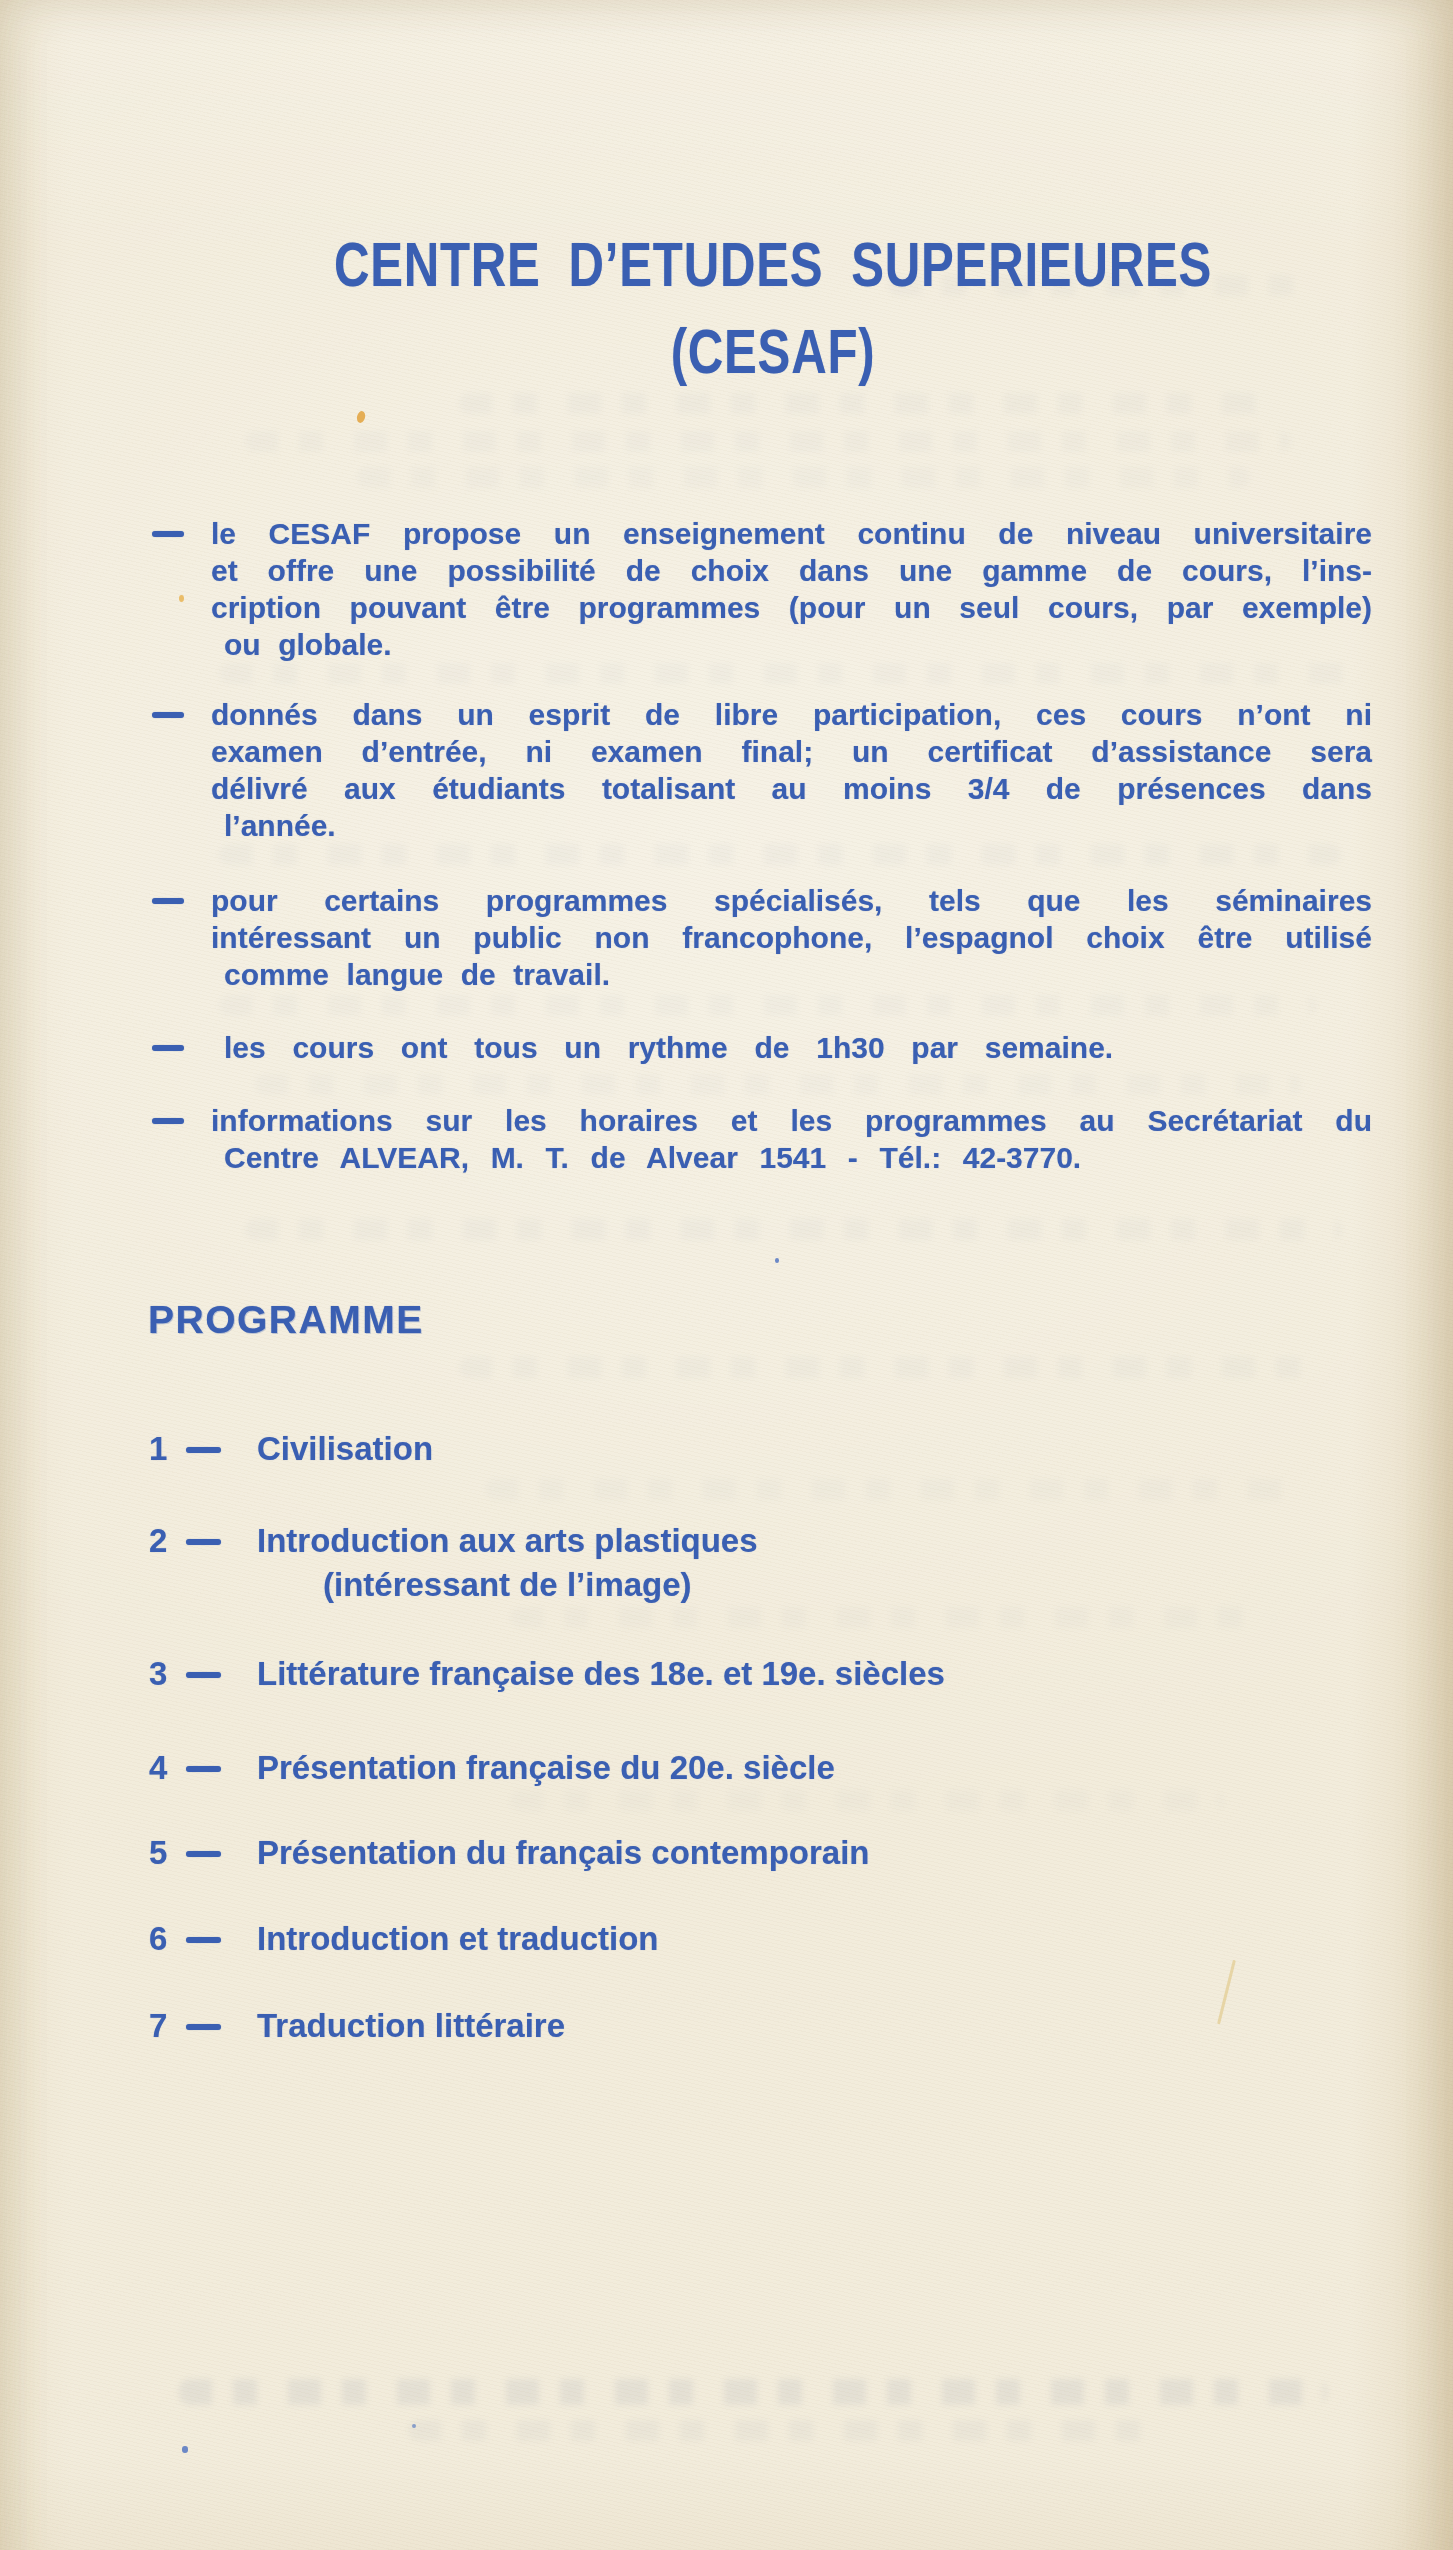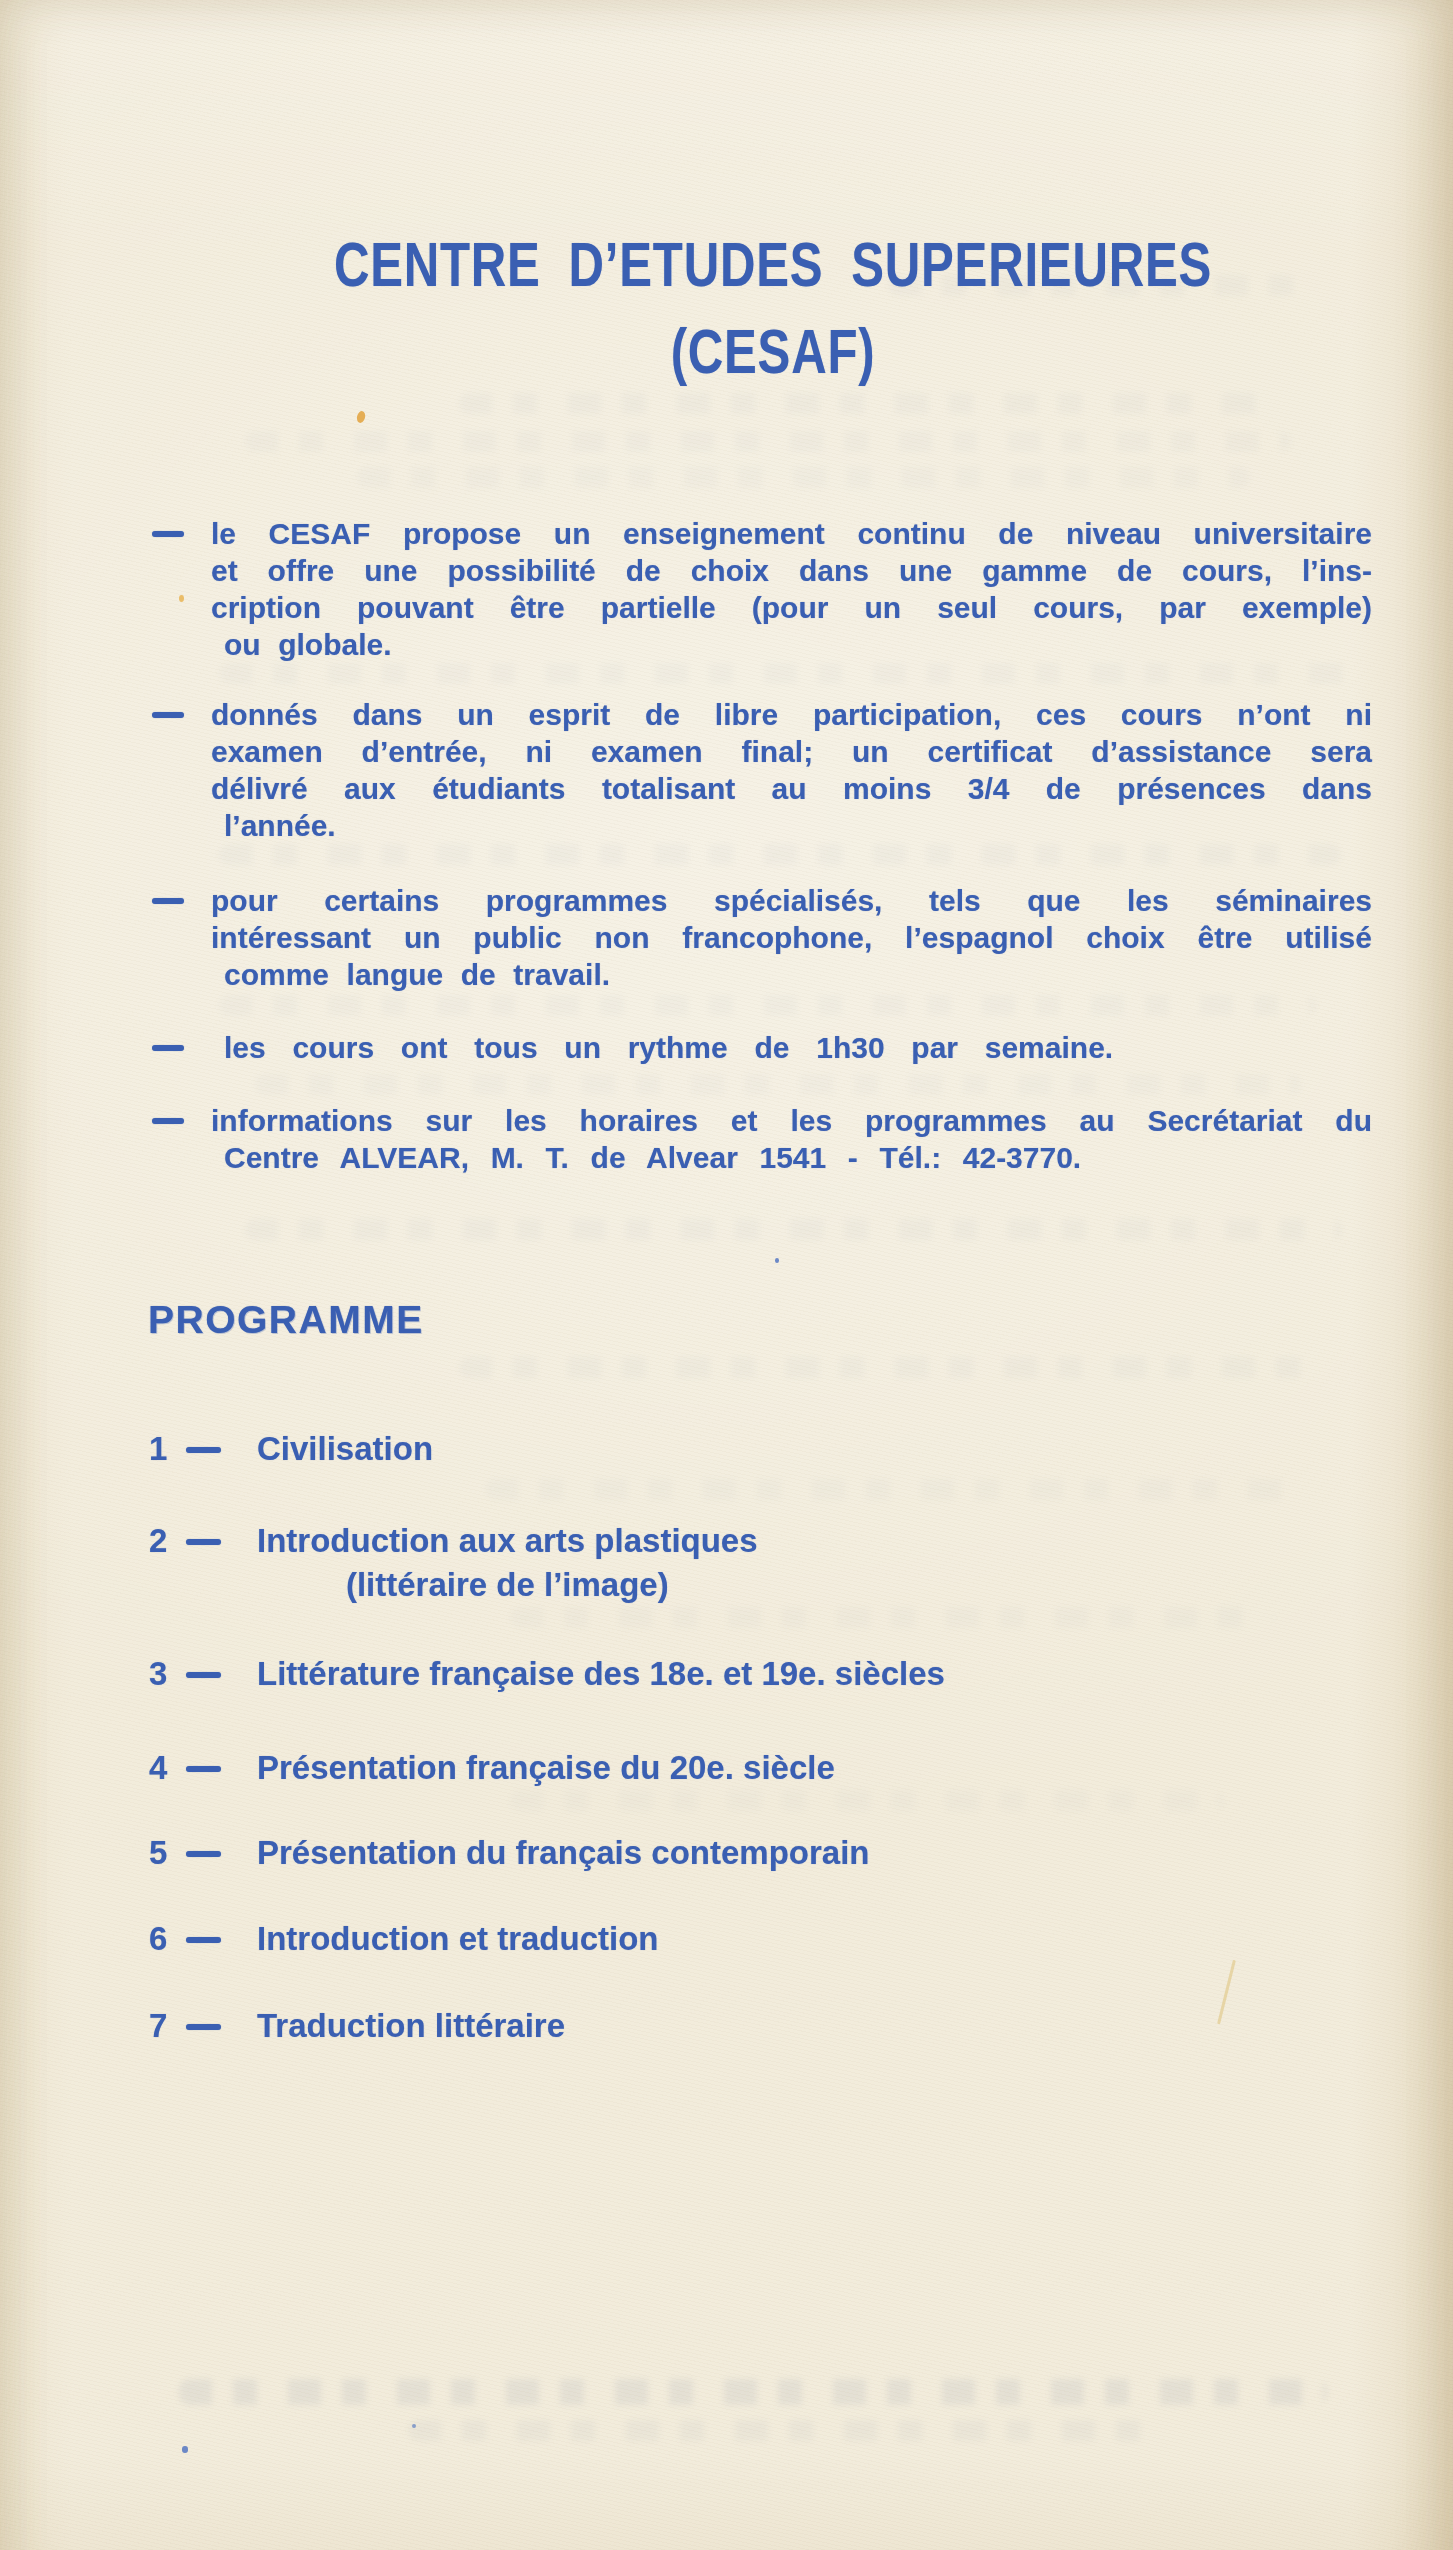--- a/index.html
+++ b/index.html
@@ -103,21 +103,21 @@
   <div class="speck" style="left:182px;top:2446px;width:5.6px;height:6.6px;background:#4a6fc0;opacity:.8"></div>
   <div class="speck" style="left:412px;top:2424px;width:3.6px;height:4.1px;background:#4a6fc0;opacity:.6"></div>
 
   <div class="title t1 ink">CENTRE D’ETUDES SUPERIEURES</div>
   <div class="title t2 ink">(CESAF)</div>
 
   <div class="para ink" style="top:515px">
     <div class="pdash"></div>
     <div class="bl j">le CESAF propose un enseignement continu de niveau universitaire</div>
     <div class="bl j">et offre une possibilité de choix dans une gamme de cours, l’ins-</div>
-    <div class="bl j">cription pouvant être partielle (pour un seul cours, par exemple)</div>
+    <div class="bl j">cription pouvant être programmes (pour un seul cours, par exemple)</div>
     <div class="bl l">ou globale.</div>
   </div>
 
   <div class="para ink" style="top:696px">
     <div class="pdash"></div>
     <div class="bl j">donnés dans un esprit de libre participation, ces cours n’ont ni</div>
     <div class="bl j">examen d’entrée, ni examen final; un certificat d’assistance sera</div>
     <div class="bl j">délivré aux étudiants totalisant au moins 3/4 de présences dans</div>
     <div class="bl l">l’année.</div>
   </div>
@@ -148,21 +148,21 @@
     <span class="ilabel">
       <span class="bl">Civilisation</span>
     </span>
   </div>
 
   <div class="item ink" style="top:1519px">
     <span class="num">2</span>
     <span class="idash"></span>
     <span class="ilabel">
       <span class="bl">Introduction aux arts plastiques</span>
-      <span class="bl">(littéraire de l’image)</span>
+      <span class="bl">(intéressant de l’image)</span>
     </span>
   </div>
 
   <div class="item ink" style="top:1652px">
     <span class="num">3</span>
     <span class="idash"></span>
     <span class="ilabel">
       <span class="bl">Littérature française des 18e. et 19e. siècles</span>
     </span>
   </div>

